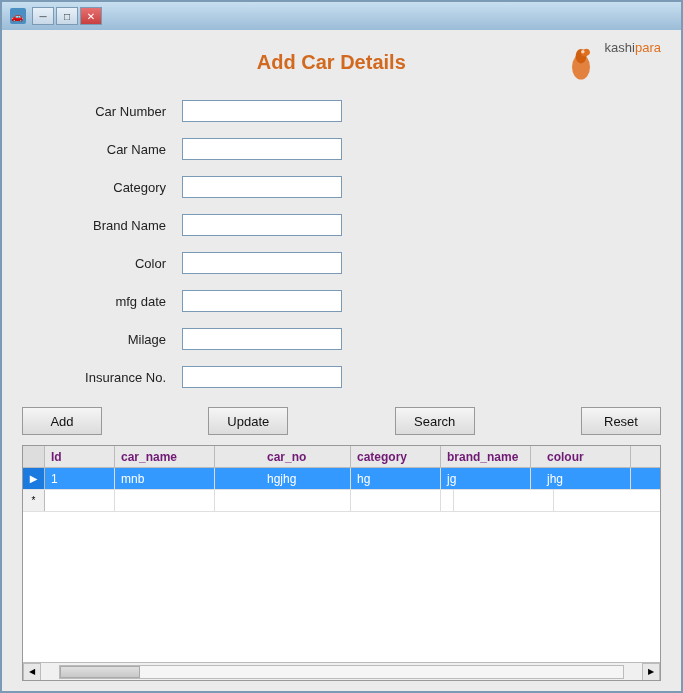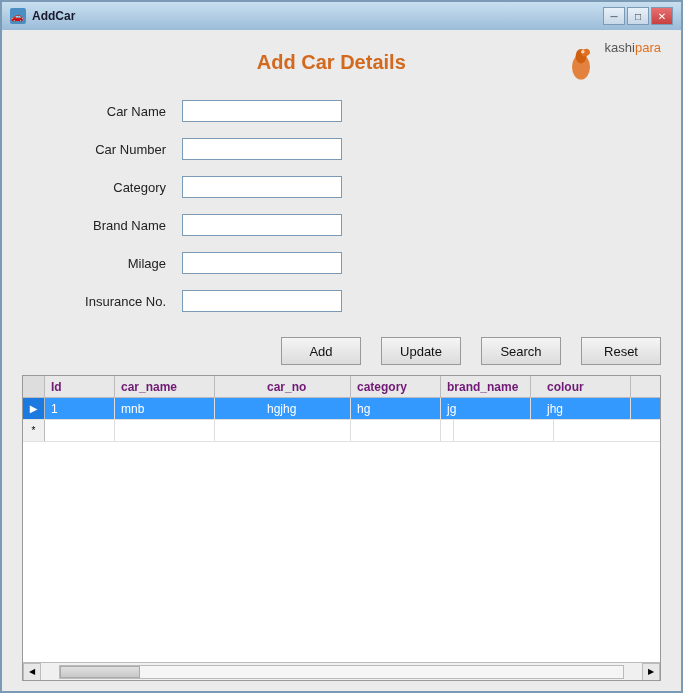--- a/index.html
+++ b/index.html
@@ -120,23 +120,23 @@
       width: 160px;
       height: 22px;
       border: 1px solid #7a9ab5;
       background: white;
       padding: 2px 4px;
       font-size: 12px;
       outline: none;
     }
     .buttons-row {
       display: flex;
-      justify-content: flex-end;
+      justify-content: space-between;
       gap: 20px;
-      margin-top: 20px;
+      margin-top: 14px;
       margin-bottom: 10px;
     }
     .action-btn {
       width: 80px;
       height: 28px;
       background: linear-gradient(to bottom, #f5f5f5, #dcdcdc);
       border: 1px solid #999;
       cursor: pointer;
       font-size: 13px;
       color: #111;
@@ -247,21 +247,20 @@
       cursor: pointer;
     }
   </style>
 </head>
 <body>
 
 <div class="window">
 
   <div class="title-bar">
     <div class="title-bar-icon">🚗</div>
-    <span class="title-bar-text">AddCar</span>
     <div class="title-bar-buttons">
       <div class="title-btn">─</div>
       <div class="title-btn">□</div>
       <div class="title-btn close">✕</div>
     </div>
   </div>
 
   <div class="content-area">
 
     <div class="header-row">
@@ -278,40 +277,48 @@
         </svg>
         <div>
           <span class="logo-kashi">kashi</span><span class="logo-para">para</span>
         </div>
       </div>
     </div>
 
     <div class="form-body">
 
       <div class="form-row">
+        <div class="form-label">Car Number</div>
+        <input class="form-input" type="text" value="" style="">
+      </div>
+
+      <div class="form-row">
         <div class="form-label">Car Name</div>
         <input class="form-input" type="text" value="" style="">
       </div>
 
       <div class="form-row">
-        <div class="form-label">Car Number</div>
-        <input class="form-input" type="text" value="" style="">
-      </div>
-
-      <div class="form-row">
         <div class="form-label">Category</div>
         <input class="form-input" type="text" value="" style="">
       </div>
 
       <div class="form-row">
         <div class="form-label">Brand Name</div>
         <input class="form-input" type="text" value="" style="">
       </div>
 
-
+      <div class="form-row">
+        <div class="form-label">Color</div>
+        <input class="form-input" type="text" value="" style="">
+      </div>
+
+      <div class="form-row">
+        <div class="form-label">mfg date</div>
+        <input class="form-input" type="text" value="" style="">
+      </div>
 
       <div class="form-row">
         <div class="form-label">Milage</div>
         <input class="form-input" type="text" value="" style="">
       </div>
 
       <div class="form-row">
         <div class="form-label">Insurance No.</div>
         <input class="form-input" type="text" value="" style="">
       </div>

